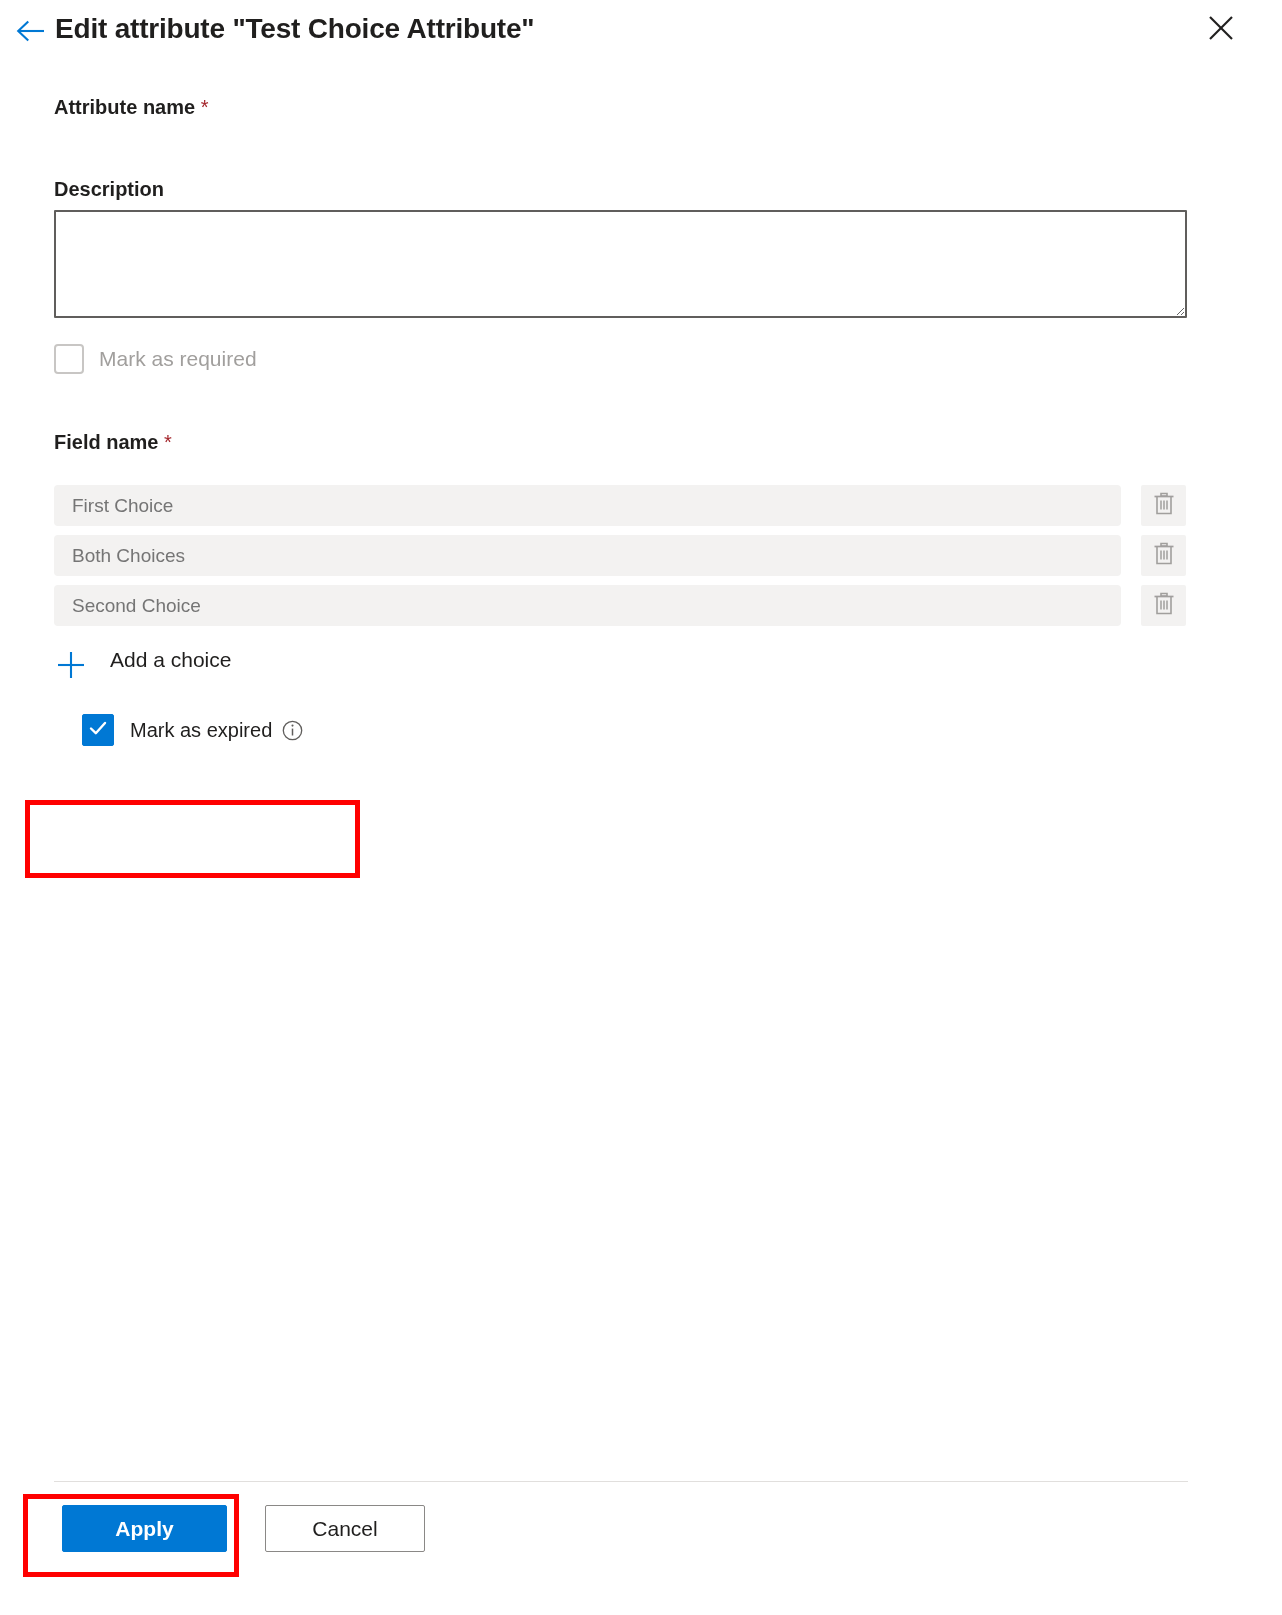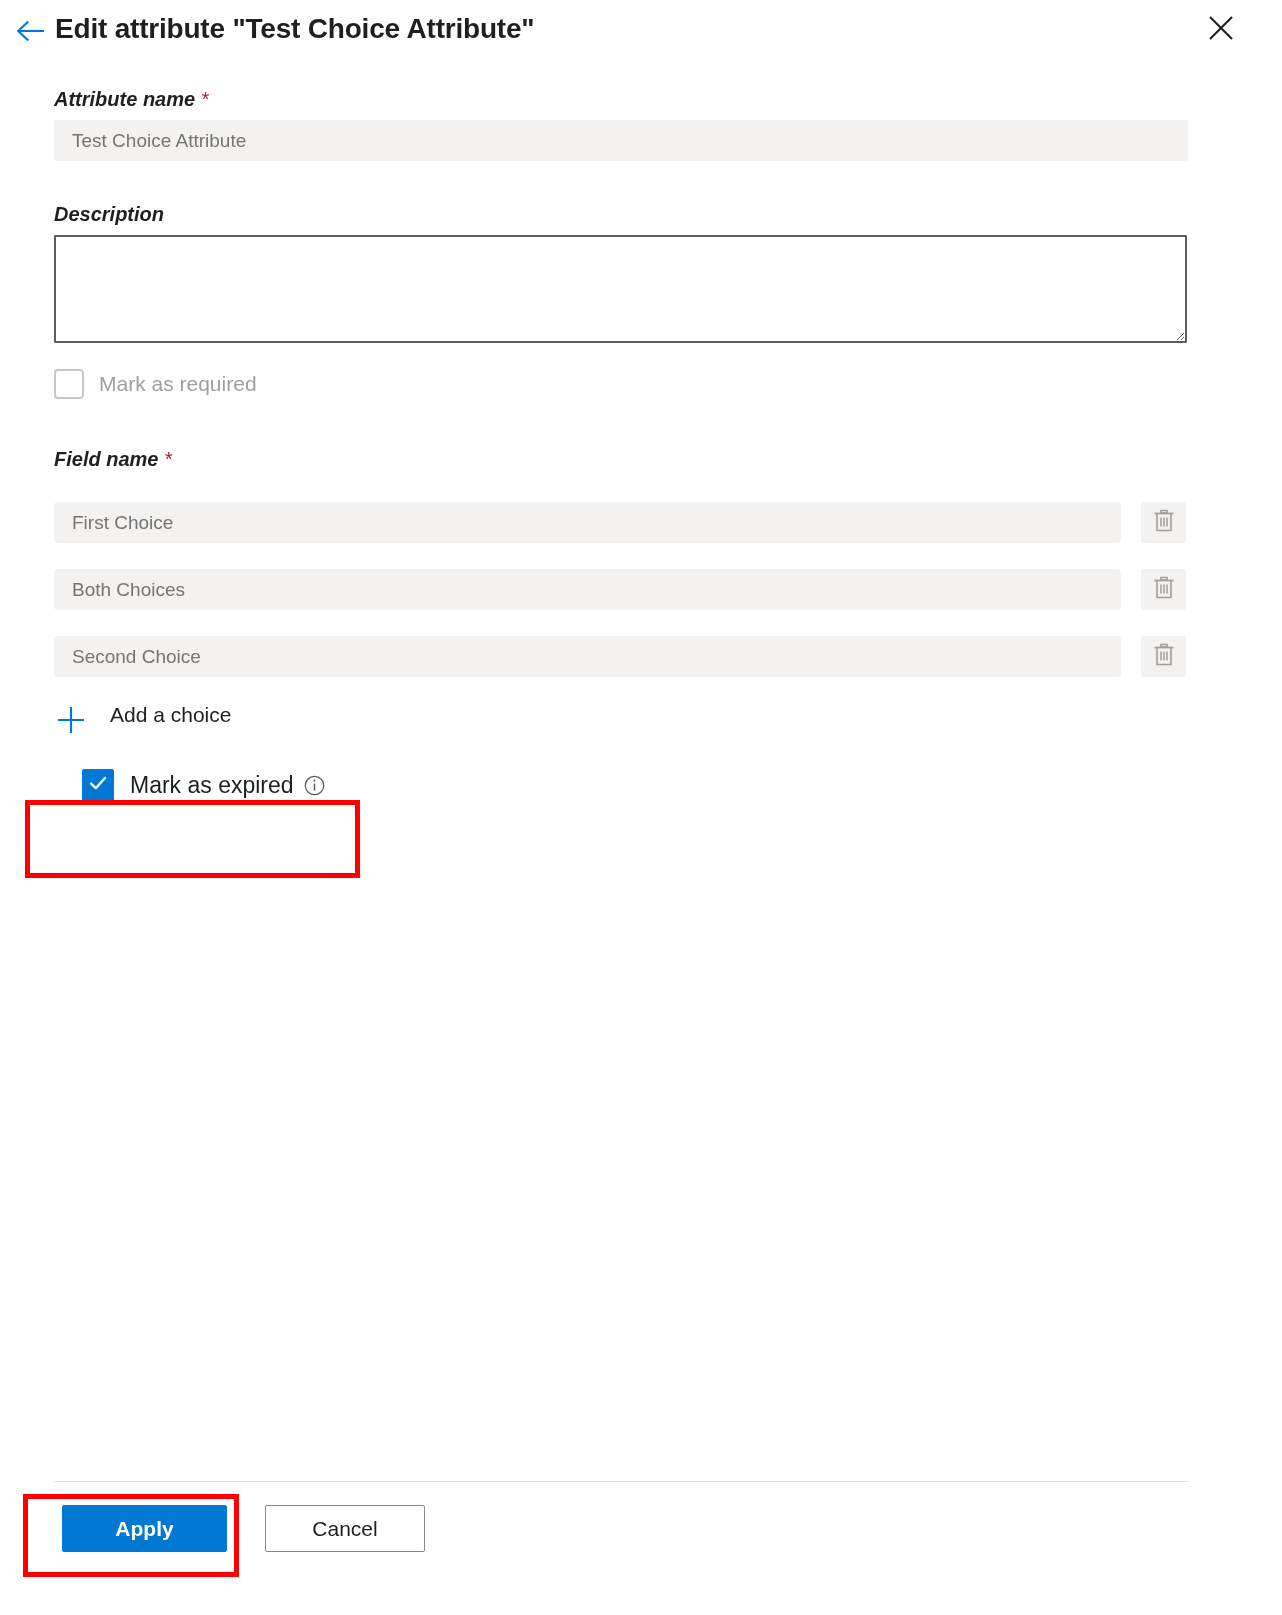--- a/index.html
+++ b/index.html
@@ -66,23 +66,22 @@
   .form-area {
     position: absolute;
     left: 54px;
     top: 78px;
     width: 1134px;
   }
   .field-label {
     font-size: 20px;
     font-weight: bold;
     color: #201f1e;
-    margin: 8px 0 8px 0;
+    margin: 16px 0 8px 0;
     line-height: 26px;
-    font-style: italic;
   }
   .req-star {
     color: #a4262c;
     font-weight: normal;
     font-size: 20px;
   }
   .text-input-disabled {
     display: block;
     box-sizing: border-box;
     width: 1134px;
@@ -164,21 +163,21 @@
     top: 7px;
     width: 24px;
     height: 24px;
   }
   .gap-after-type { height: 22px; }
 
   
   .choice-row {
     display: flex;
     align-items: center;
-    margin-bottom: 26px;
+    margin-bottom: 9px;
   }
   .choice-input {
     box-sizing: border-box;
     width: 1067px;
     height: 41px;
     background: #f3f2f1;
     border: none;
     border-radius: 4px;
     padding: 0 18px;
     font-family: "Liberation Sans", sans-serif;
@@ -244,21 +243,21 @@
     border: 1px solid #0078d4;
     border-radius: 2px;
     display: flex;
     align-items: center;
     justify-content: center;
     flex: 0 0 auto;
     cursor: pointer;
   }
   .expired-label {
     margin-left: 16px;
-    font-size: 23px;
+    font-size: 20px;
     color: #201f1e;
     line-height: 30px;
   }
   .info-icon {
     margin-left: 10px;
     width: 21px;
     height: 21px;
     cursor: pointer;
   }
 
@@ -335,21 +334,20 @@
       </svg>
     </div>
   </div>
 
   <div class="form-area">
 
     <div class="field-label">
       <span>Attribute name</span>
       <span class="req-star">*</span>
     </div>
-    <input class="text-input-disabled" type="text" readonly="" placeholder="Test Choice Attribute" style="">
     <div class="gap-after-name"></div>
 
     <div class="field-label">
       <span>Description</span>
     </div>
     <textarea class="desc-textarea" placeholder="" style=""></textarea>
     <div class="gap-after-desc"></div>
 
     <div class="checkbox-row">
       <div class="cb-disabled"></div>

